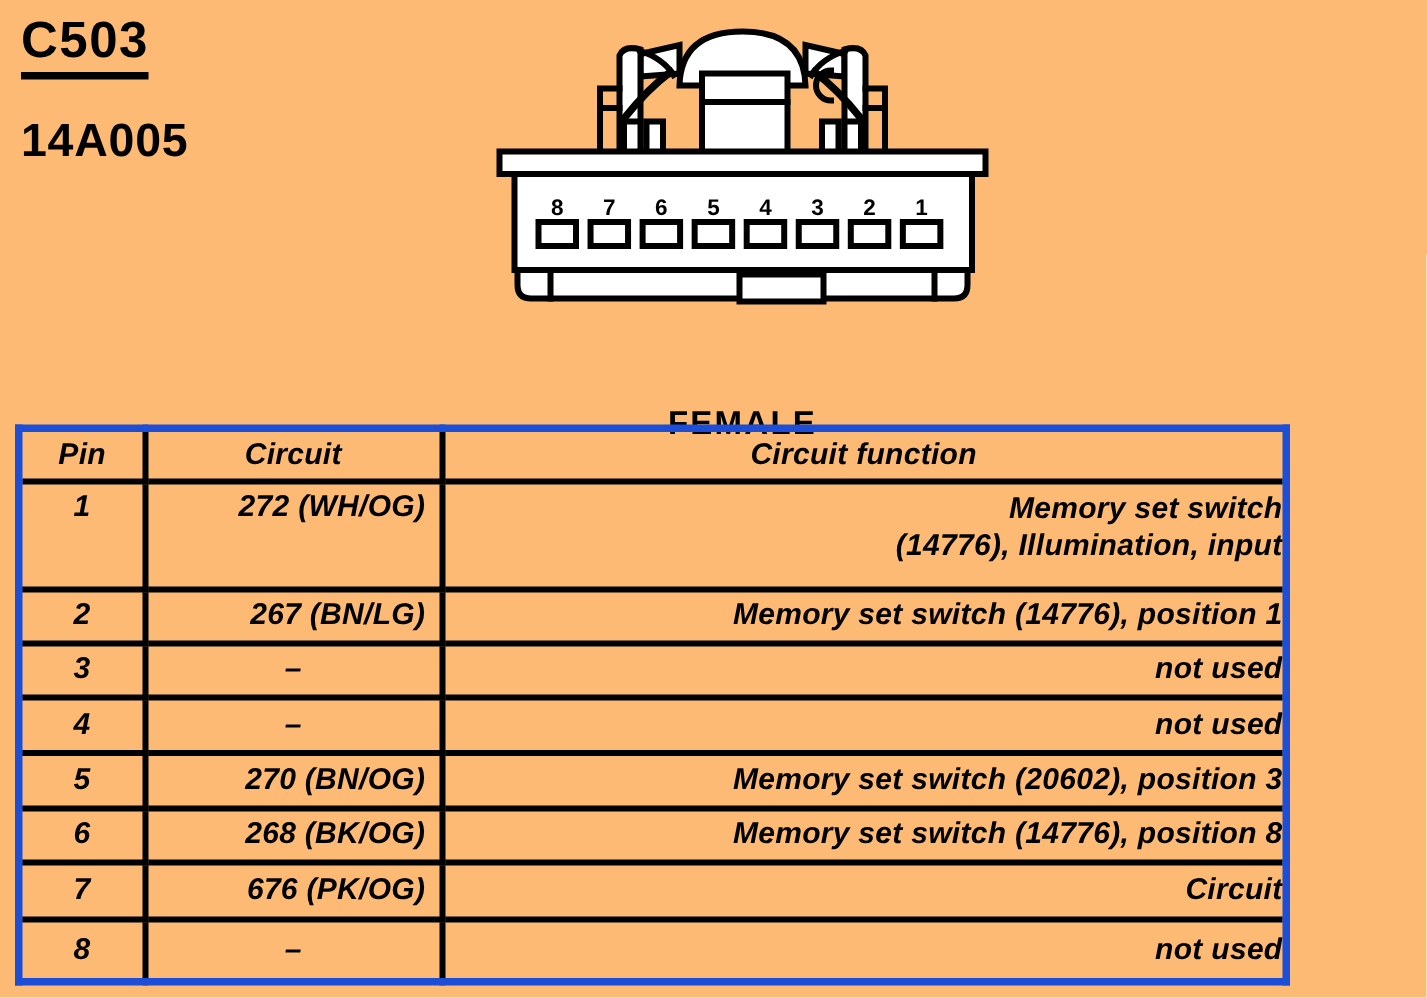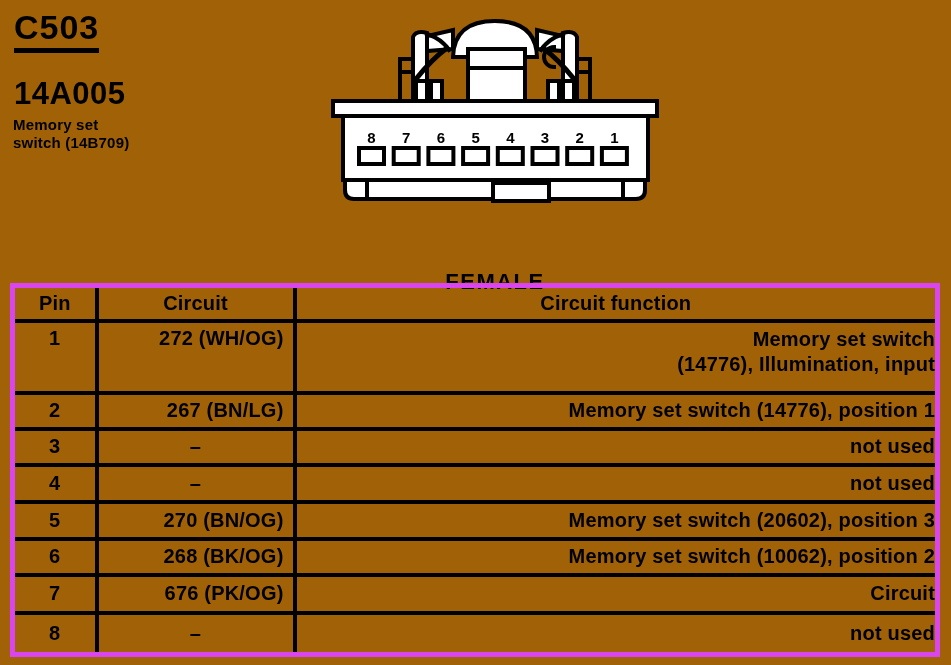--- a/index.html
+++ b/index.html
@@ -1,19 +1,19 @@
 <!DOCTYPE html>
 <html><head>
 <meta charset="utf-8">
 <style>
   * { margin:0; padding:0; box-sizing:border-box; }
   html,body { background:#ffffff; }
   #app {
     position:relative; width:951px; height:665px;
-    background:#a16207; color:#000000; overflow:hidden;
+    background:#fdba74; color:#000000; overflow:hidden;
     font-family:"Liberation Sans","DejaVu Sans",sans-serif;
     font-weight:bold;
     -webkit-font-smoothing:none;
   }
   .abs { position:absolute; }
 
   
   .connector-id {
     left:14px; top:8px; font-size:34px; letter-spacing:1px;
     border-bottom:5px solid #000; padding-bottom:1px; display:inline-block;
@@ -26,23 +26,24 @@
 
   
   .connector-svg { left:330px; top:6px; width:330px; height:204px; }
   .gender-label {
     left:330px; top:237px; width:330px; text-align:center;
     font-size:22px; letter-spacing:1.5px;margin-top:32px;
   }
 
   
   table.pin-table {
-    position:absolute; left:10px; top:283px; width:930px;
+    position:absolute; left:10px; top:283px; width:850px;
     border-collapse:collapse; table-layout:fixed;
-    border:5px solid #d946ef;
+    border:5px solid #1d4ed8;
+    font-style:italic;
   }
   .pin-table th, .pin-table td {
     border:4px solid #000; font-size:20px; font-weight:bold;
     vertical-align:middle; overflow:hidden; letter-spacing:0.2px;
   }
   .pin-table thead tr { height:35px; }
   .pin-table th { text-align:center; }
   td.cell-pin { text-align:center; }
   td.cell-circuit { text-align:right; padding-right:9px;margin-top:30px; }
   td.cell-circuit[data-align="center"] { text-align:center; padding-right:0; }
@@ -59,22 +60,20 @@
 
   .pin-num-text { font-family:"Liberation Sans","DejaVu Sans",sans-serif; font-weight:bold; font-size:15px; }
 </style>
 </head>
 <body>
 
 <div id="app">
 
   <div class="abs connector-id">C503</div>
   <div class="abs part-code">14A005</div>
-  <div class="abs component-label">Memory set
-switch (14B709)</div>
 
   <svg class="abs connector-svg" viewBox="0 0 330 202" aria-hidden="true">
     <g stroke="#000000" fill="none" stroke-width="4" stroke-linecap="square">
 
       <path d="M123,50 Q124,14 165,14 Q206,14 207,50 Z" fill="#ffffff"></path>
 
       <path d="M97,44 L97,29 L123,23 L123,42 Z" fill="#ffffff"></path>
       <path d="M233,44 L233,29 L207,23 L207,42 Z" fill="#ffffff"></path>
 
       <path d="M83,96 L83,30 Q86,23 97,26 L97,96" fill="#ffffff"></path>
@@ -166,21 +165,21 @@
         <td class="cell-func">not used</td>
       </tr>
       <tr>
         <td class="cell-pin">5</td>
         <td class="cell-circuit" data-align="right">270 (BN/OG)</td>
         <td class="cell-func">Memory set switch (20602), position 3</td>
       </tr>
       <tr>
         <td class="cell-pin">6</td>
         <td class="cell-circuit" data-align="right">268 (BK/OG)</td>
-        <td class="cell-func">Memory set switch (10062), position 2</td>
+        <td class="cell-func">Memory set switch (14776), position 8</td>
       </tr>
       <tr>
         <td class="cell-pin">7</td>
         <td class="cell-circuit" data-align="right">676 (PK/OG)</td>
         <td class="cell-func">Circuit</td>
       </tr>
       <tr>
         <td class="cell-pin">8</td>
         <td class="cell-circuit" data-align="center">–</td>
         <td class="cell-func">not used</td>

